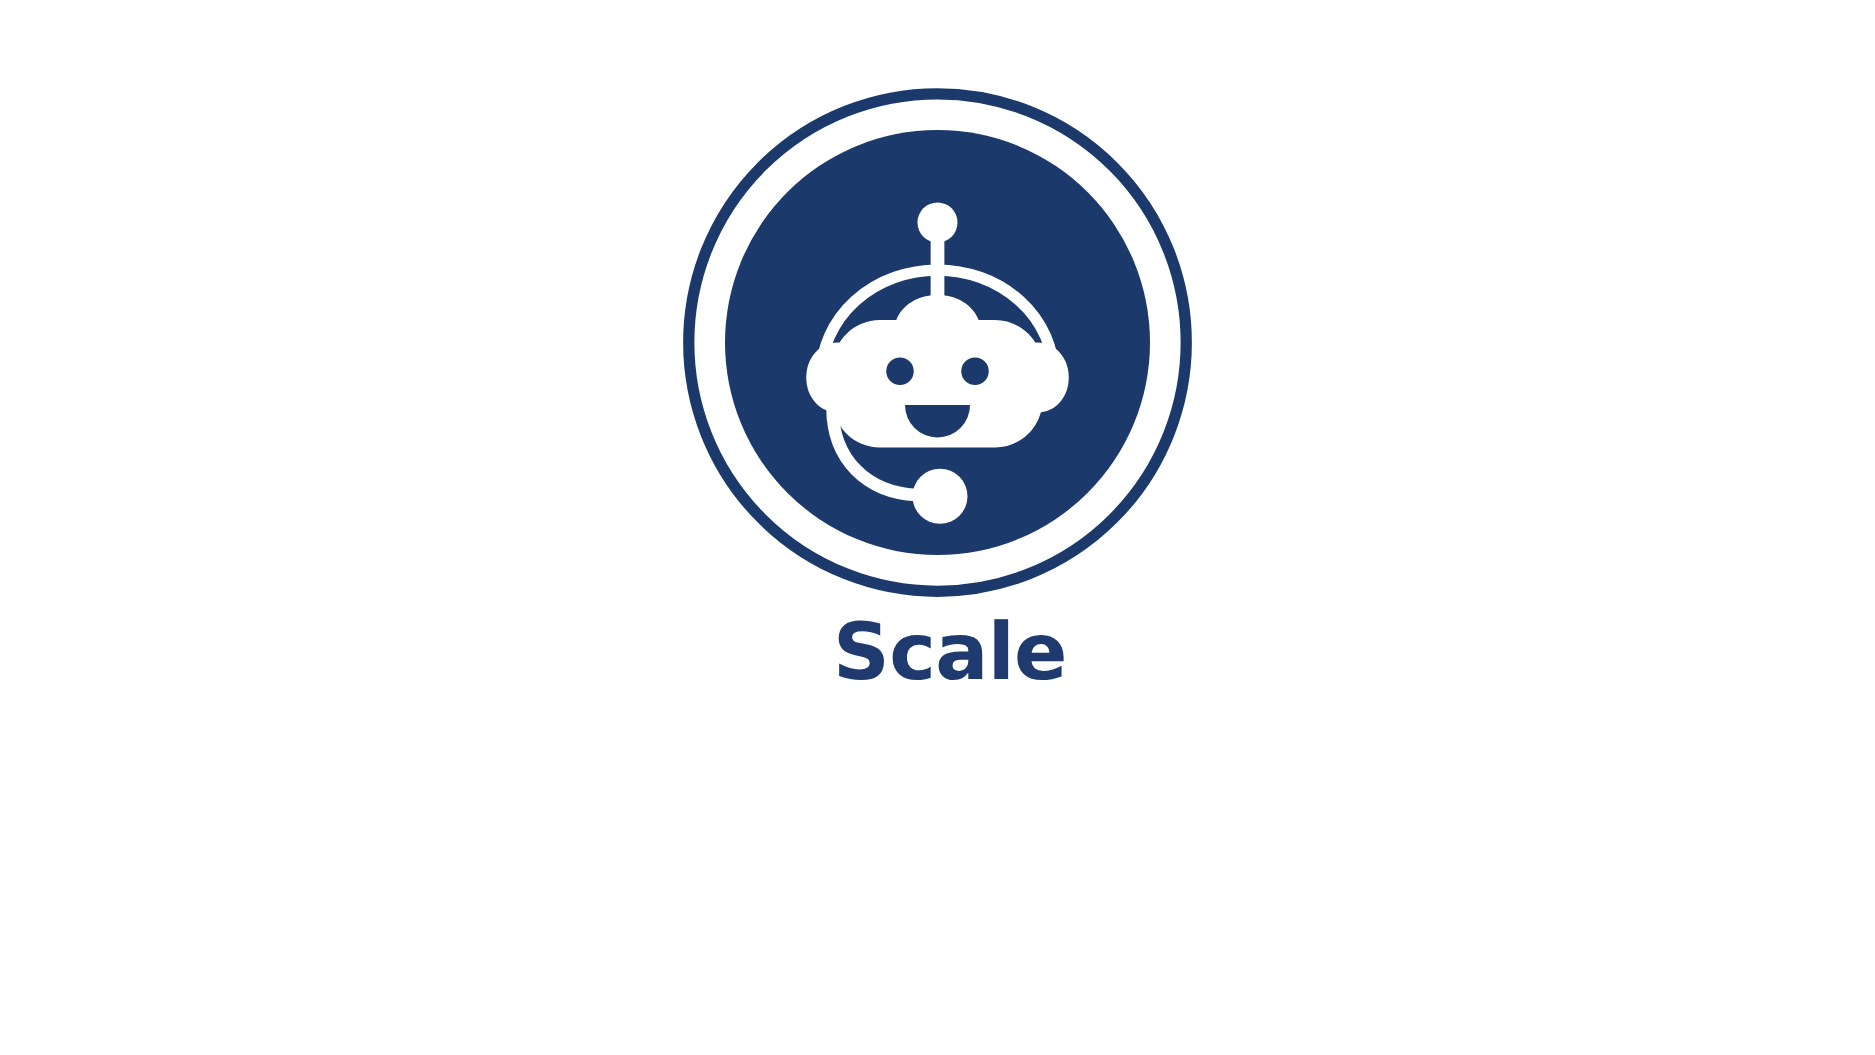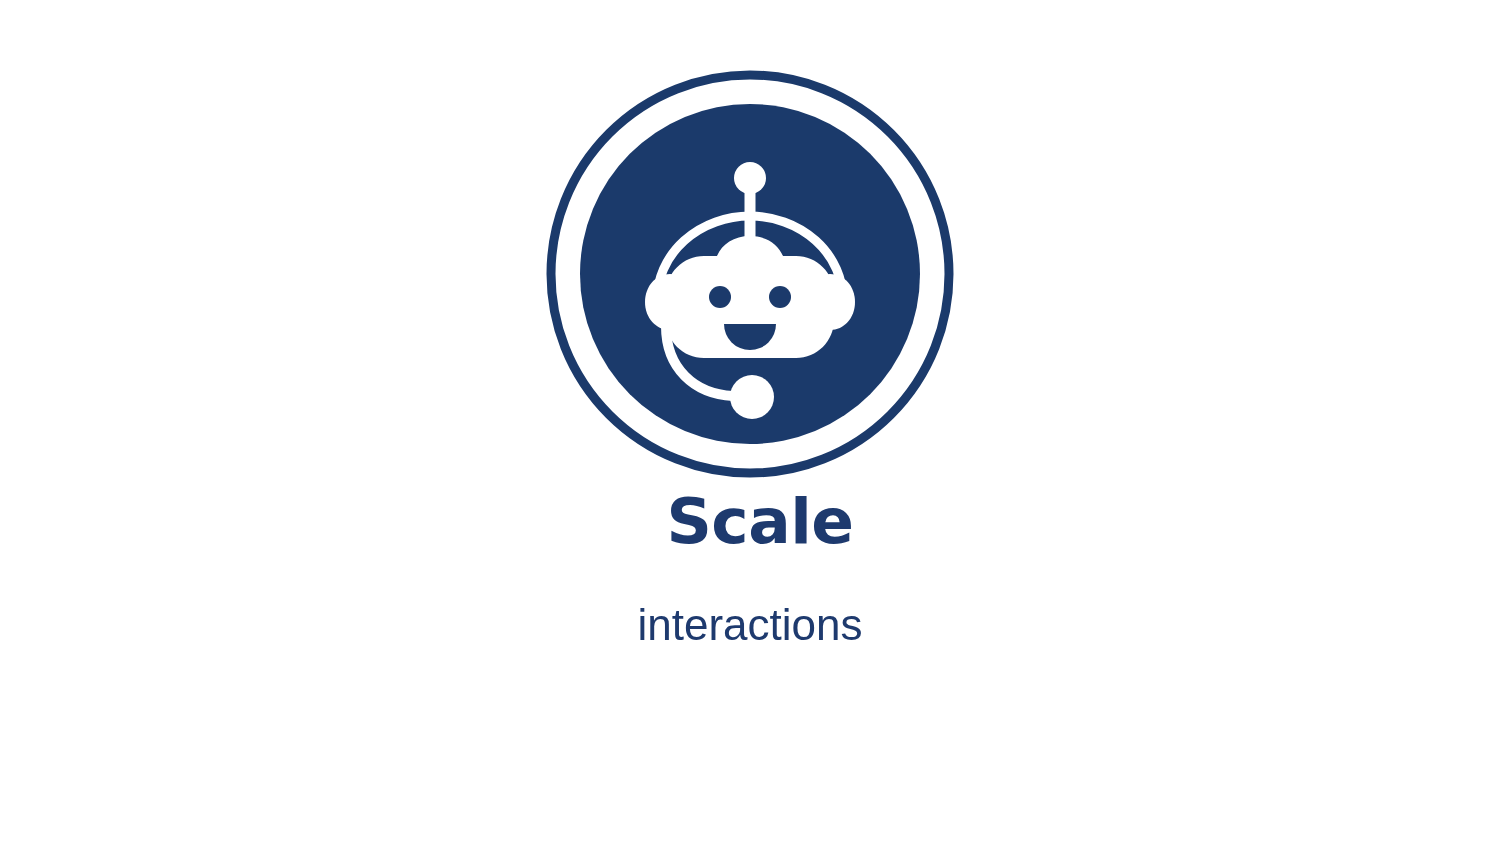--- a/index.html
+++ b/index.html
@@ -133,16 +133,15 @@
                  C 122 300 150 326 189 328" fill="none" stroke="#ffffff" stroke-width="10" stroke-linecap="round"></path>
 
         <circle cx="208" cy="329" r="22"></circle>
       </g>
     </svg>
   </div>
 
   <div class="title">Scale</div>
 
   <div class="subtitle">
-    <span class="sub-line">interactions</span>
   </div>
 
 </div>
 
 </body></html>

